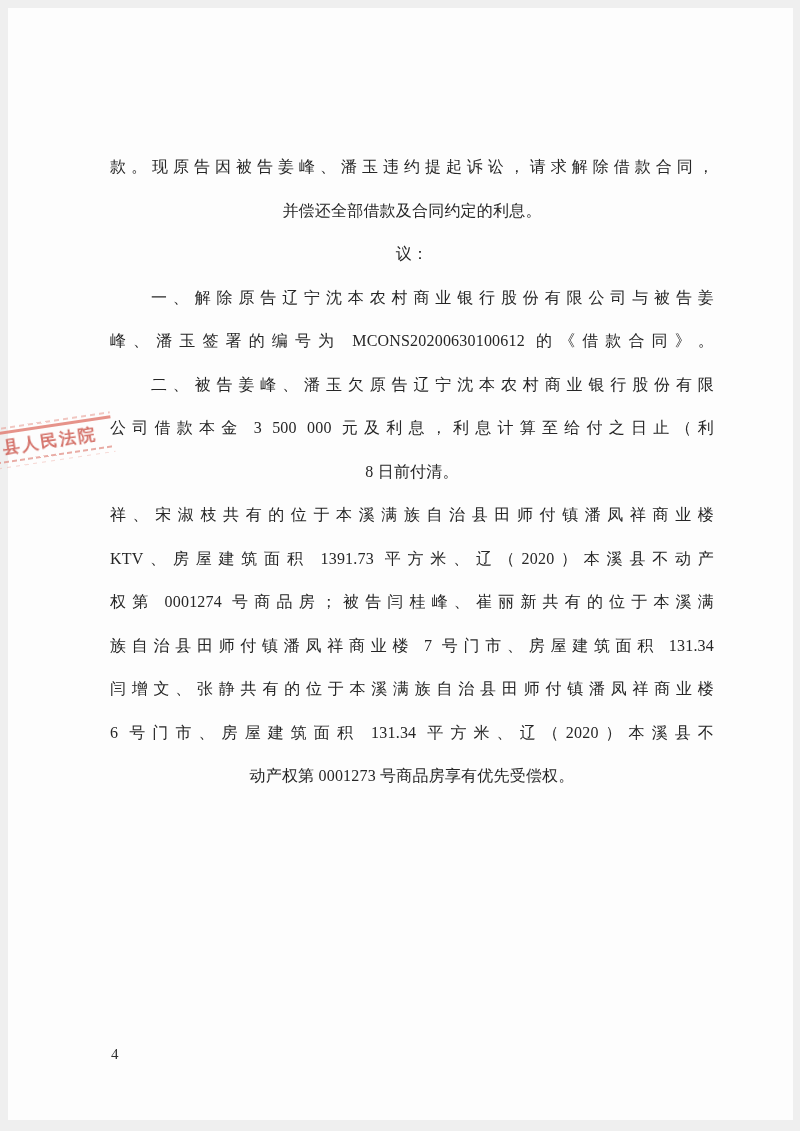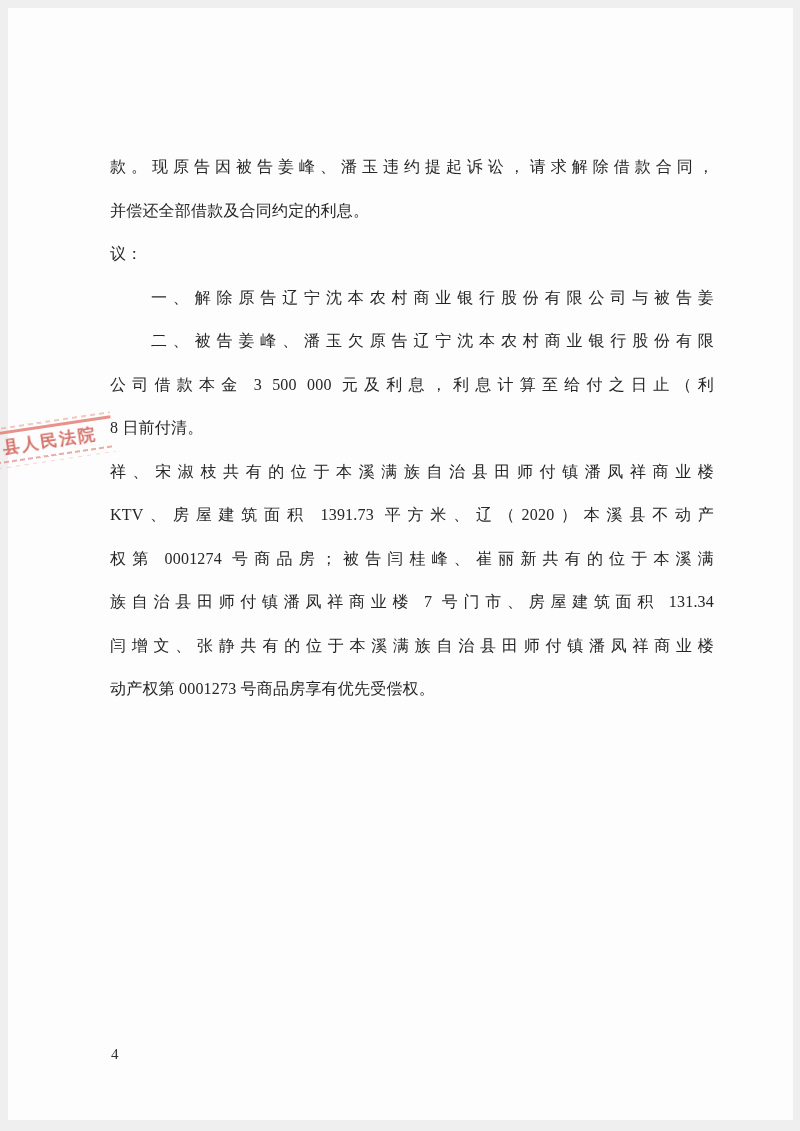--- a/index.html
+++ b/index.html
@@ -22,21 +22,21 @@
   .body-text {
     position: absolute;
     left: 110px;
     top: 145px;
     width: 604px;
     font-size: 16px;
     line-height: 43.5px;
     color: #262626;
     letter-spacing: 0.2px;
   }
-  .line { text-align: left; white-space: normal; }
+  .line { text-align: center; white-space: normal; }
   .line.fill { text-align: justify; text-align-last: justify; }
   .line.indent { text-indent: 41px; }
 
   
   .stamp {
     position: absolute;
     left: -14px;
     top: 430px;
     width: 128px;
     transform: rotate(-8.5deg);
@@ -96,24 +96,26 @@
 
   <div class="stamp-rule-bot"></div>
   <div class="stamp-rule-bot2"></div>
 </div>
 
 <main class="body-text">
   <div class="line fill">款。现原告因被告姜峰、潘玉违约提起诉讼，请求解除借款合同，</div>
   <div class="line">并偿还全部借款及合同约定的利息。</div>
   <div class="line">议：</div>
   <div class="line indent fill">一、解除原告辽宁沈本农村商业银行股份有限公司与被告姜</div>
+  <div class="line fill">峰、潘玉签署的编号为 MCONS20200630100612 的《借款合同》。</div>
   <div class="line indent fill">二、被告姜峰、潘玉欠原告辽宁沈本农村商业银行股份有限</div>
   <div class="line fill">公司借款本金 3 500 000 元及利息，利息计算至给付之日止（利</div>
   <div class="line">8 日前付清。</div>
   <div class="line fill">祥、宋淑枝共有的位于本溪满族自治县田师付镇潘凤祥商业楼</div>
   <div class="line fill">KTV、房屋建筑面积 1391.73 平方米、辽（2020）本溪县不动产</div>
   <div class="line fill">权第 0001274 号商品房；被告闫桂峰、崔丽新共有的位于本溪满</div>
   <div class="line fill">族自治县田师付镇潘凤祥商业楼 7 号门市、房屋建筑面积 131.34</div>
   <div class="line fill">闫增文、张静共有的位于本溪满族自治县田师付镇潘凤祥商业楼</div>
+  <div class="line fill">6 号门市、房屋建筑面积 131.34 平方米、辽（2020）本溪县不</div>
   <div class="line">动产权第 0001273 号商品房享有优先受偿权。</div>
 </main>
 
 <div class="page-number">4</div>
 
 </body></html>

